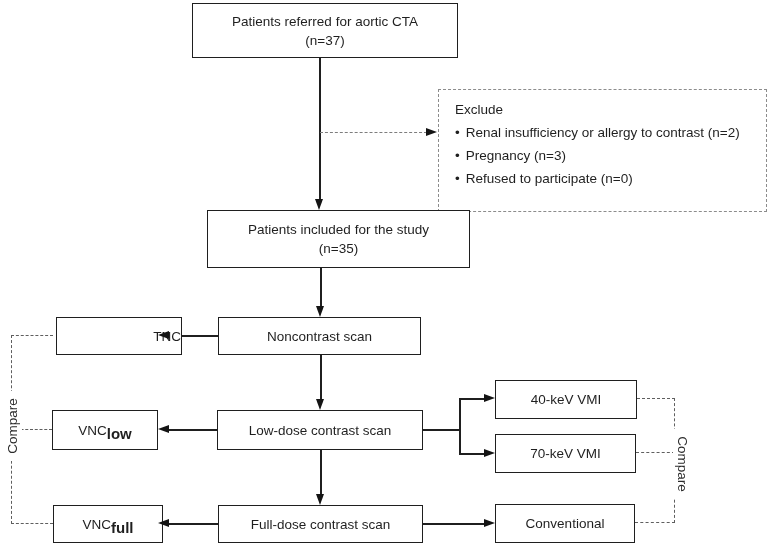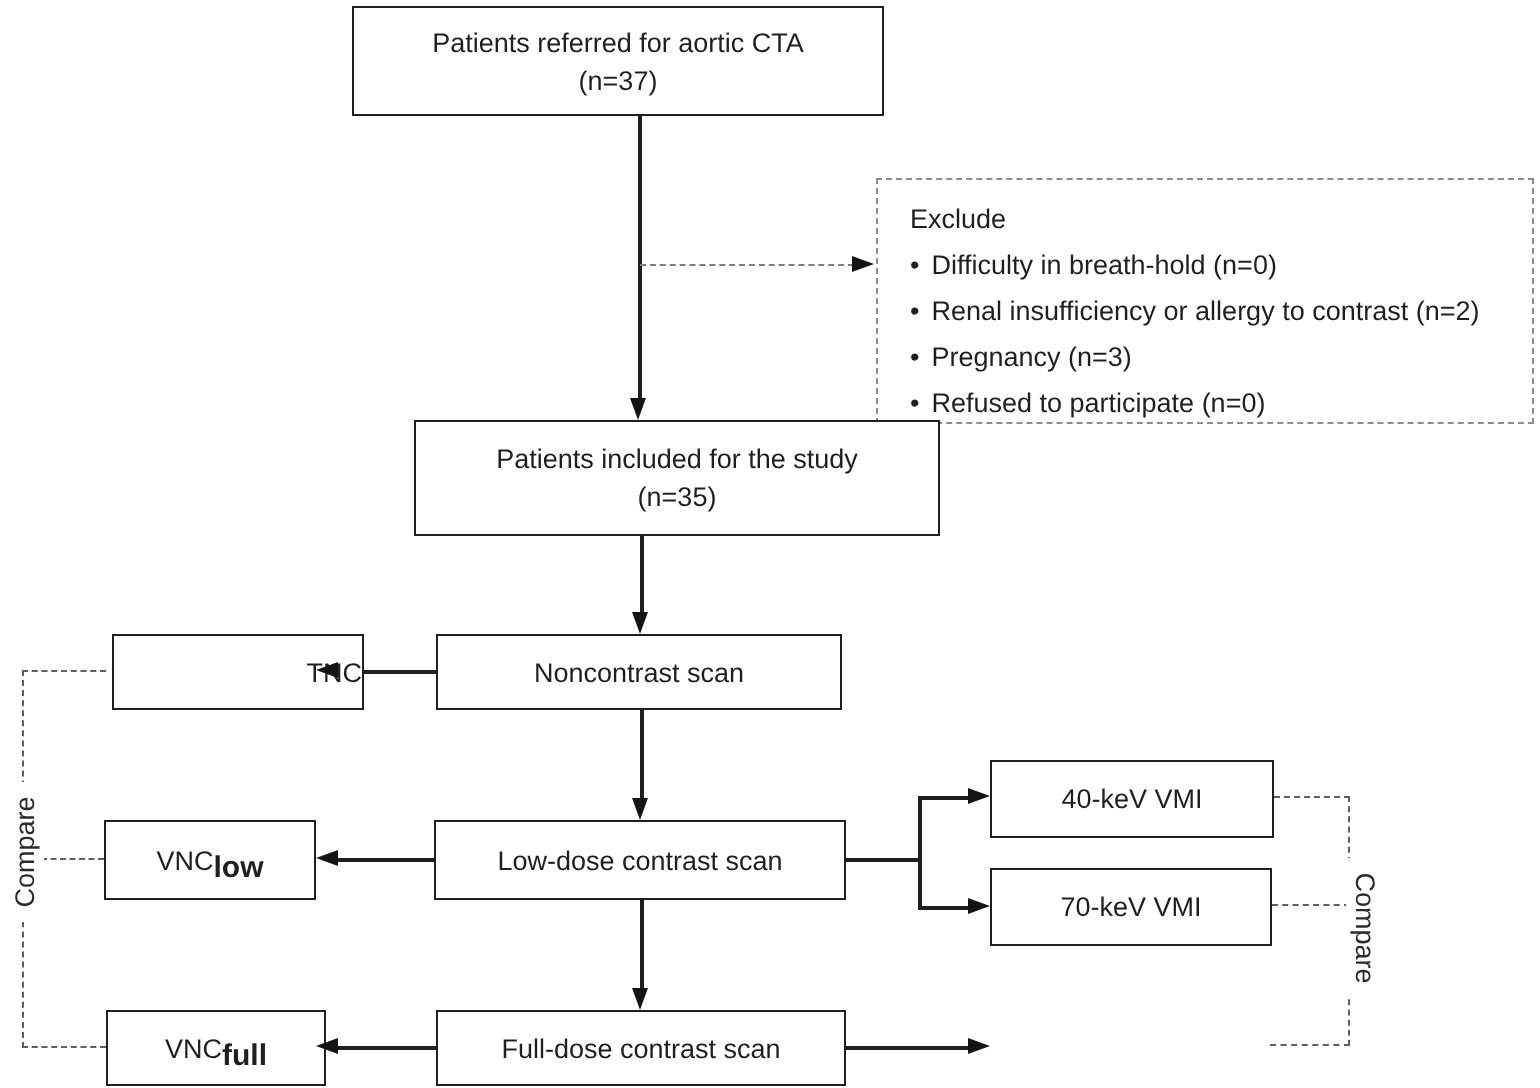--- a/index.html
+++ b/index.html
@@ -60,28 +60,27 @@
     z-index: 4;
   }
   .rot-ccw { transform: rotate(-90deg); }
   .rot-cw  { transform: rotate(90deg); }
 </style>
 </head>
 <body>
 
 <div id="canvas">
 
-  <div class="box" style="left:176px; top:3px; width:266px; height:55px;">
+  <div class="box" style="left:192px; top:3px; width:266px; height:55px;">
     <div>Patients referred for aortic CTA</div>
     <div>(n=37)</div>
   </div>
 
   <div class="exclude-box" style="left:438px; top:72px; width:329px; height:123px;margin-top:17px;">
     <div>Exclude</div>
-    <div class="exclude-item"><span class="bullet">•</span><span>Difficulty in breath-hold (n=0)</span></div>
     <div class="exclude-item"><span class="bullet">•</span><span>Renal insufficiency or allergy to contrast (n=2)</span></div>
     <div class="exclude-item"><span class="bullet">•</span><span>Pregnancy (n=3)</span></div>
     <div class="exclude-item"><span class="bullet">•</span><span>Refused to participate (n=0)</span></div>
   </div>
 
   <div class="box" style="left:190px; top:210px; width:263px; height:58px;margin-left:17px;">
     <div>Patients included for the study</div>
     <div>(n=35)</div>
   </div>
 
@@ -110,20 +109,23 @@
   </div>
 
   <div class="box" style="left:218px; top:505px; width:205px; height:38px;">
     <div>Full-dose contrast scan</div>
   </div>
 
   <div class="box" style="left:53px; top:505px; width:110px; height:38px;">
     <div><span>VNC</span><sub>full</sub></div>
   </div>
 
+  <div class="box" style="left:495px; top:504px; width:140px; height:39px;">
+    <div>Conventional</div>
+  </div>
 
   <div class="vline" style="left:319px; top:58px; height:142px;"></div>
   <div class="arrow down" style="left:315px; top:199px;"></div>
 
   <div class="vline" style="left:320px; top:268px; height:39px;"></div>
   <div class="arrow down" style="left:316px; top:306px;"></div>
 
   <div class="vline" style="left:320px; top:355px; height:45px;"></div>
   <div class="arrow down" style="left:316px; top:399px;"></div>
 

